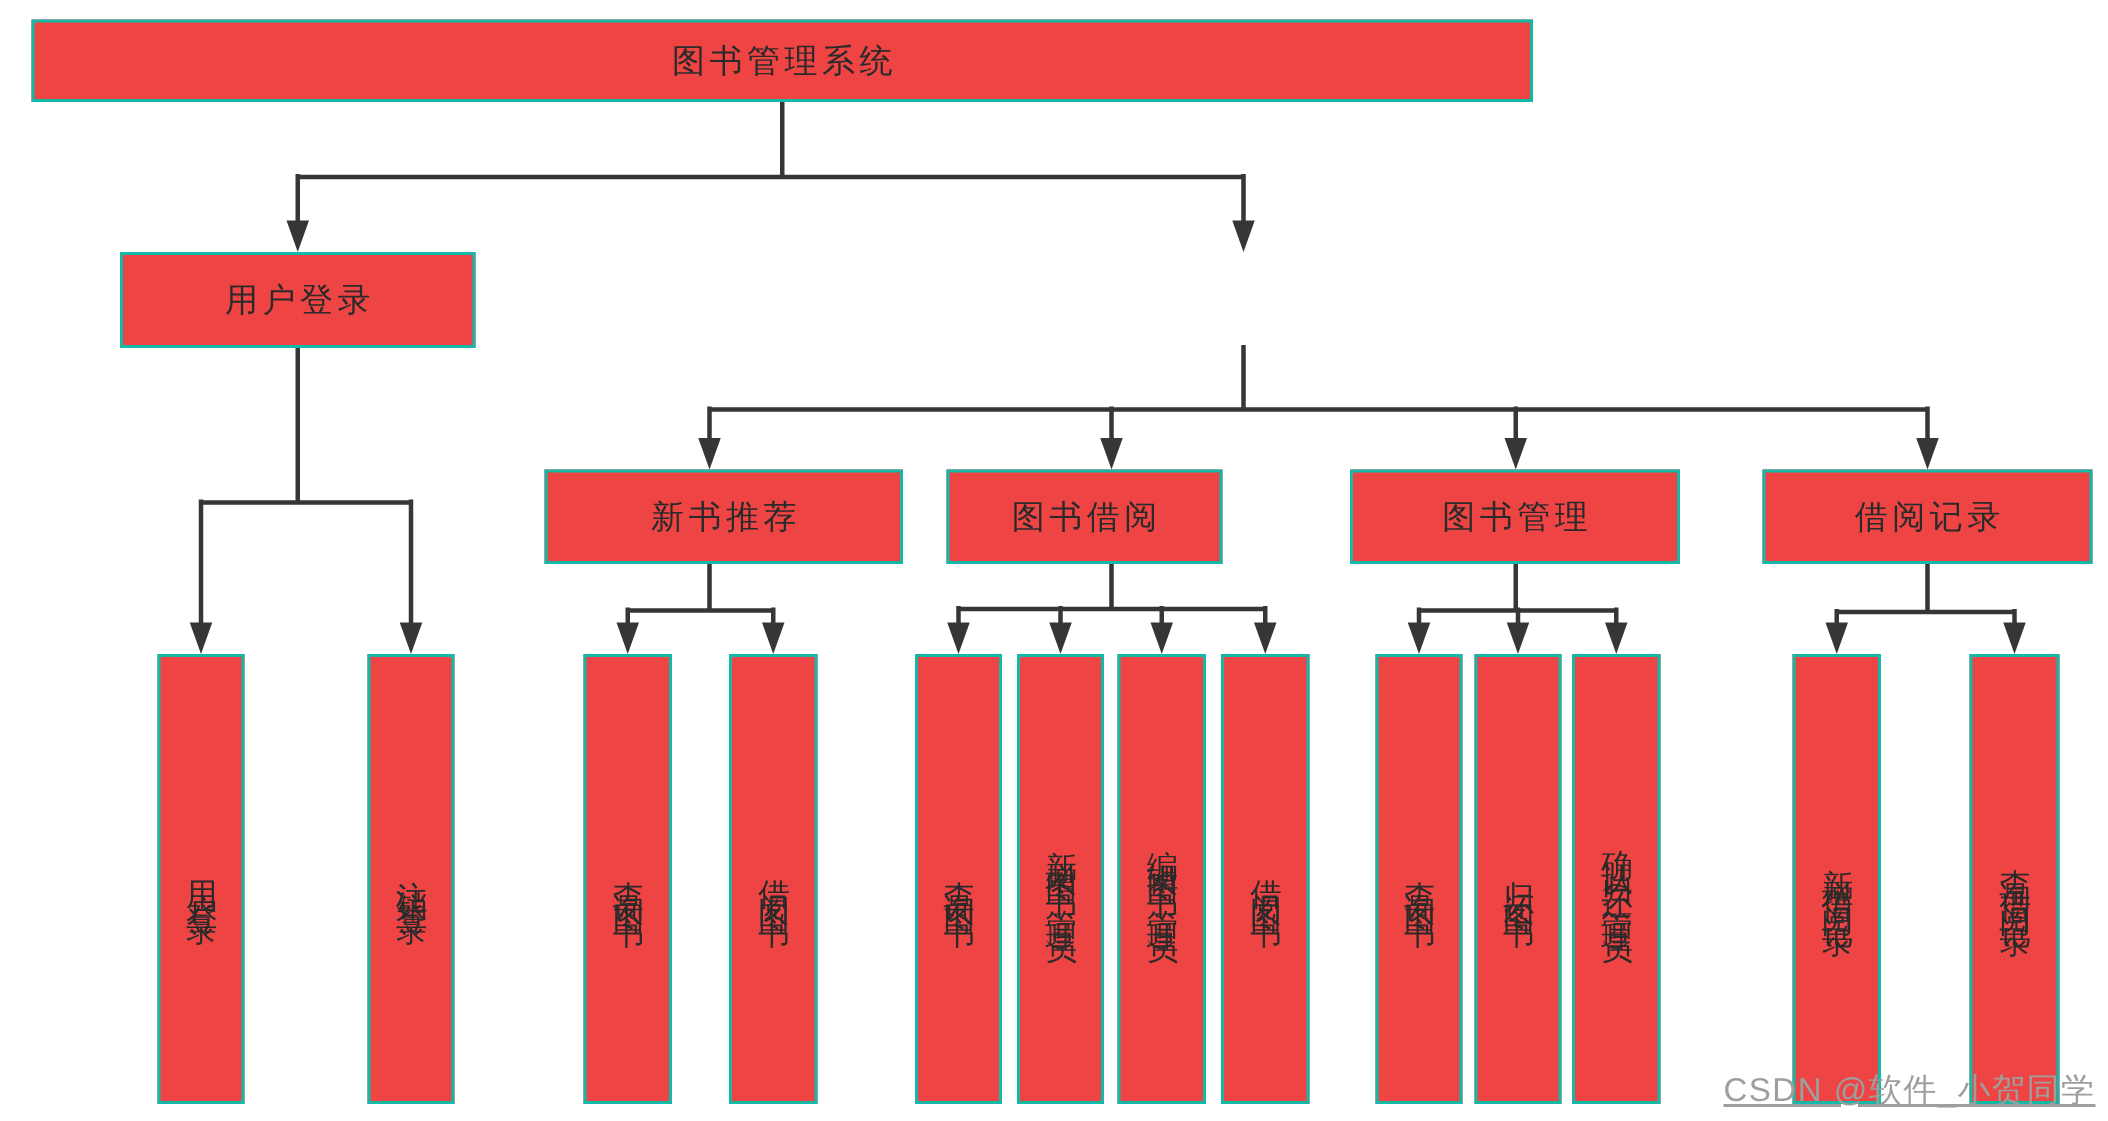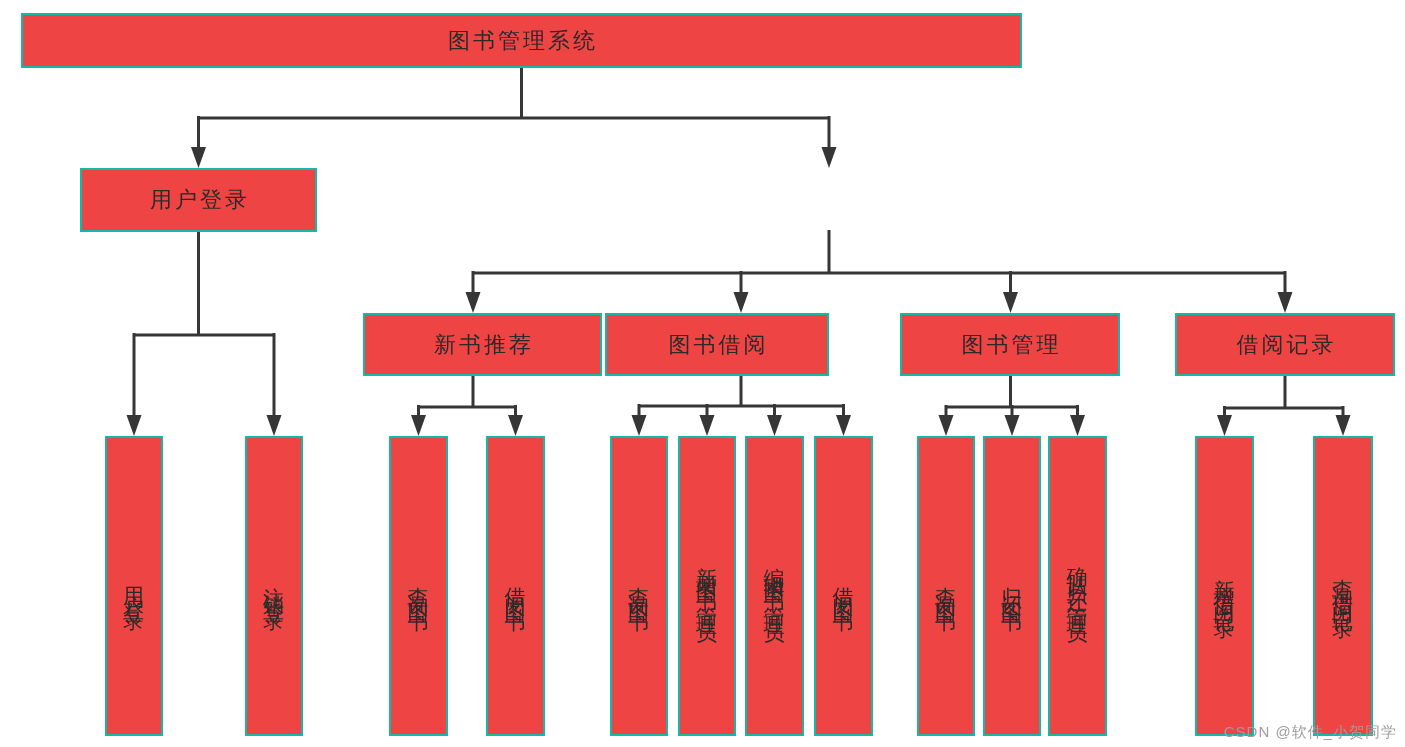--- a/index.html
+++ b/index.html
@@ -44,23 +44,24 @@
     text-indent: 0;
     font-size: 21px;
     white-space: normal;
     line-height: 1;
   }
   .watermark {
     position: absolute;
     right: 8px;
     bottom: 5px;
     color: #9e9e9e;
-    font-size: 15px;
+    font-size: 22px;
     letter-spacing: 1px;
     z-index: 3;
+    text-decoration: underline;
   }
 </style>
 </head>
 <body>
 
 <div class="canvas">
 
   <svg class="connectors" viewBox="0 0 1405 747" xmlns="http://www.w3.org/2000/svg">
     <g stroke="#363636" stroke-width="3" fill="none">
 
@@ -102,21 +103,21 @@
       <path d="M1217,415 L1232,415 L1224.5,436 Z"></path>
       <path d="M1335.5,415 L1350.5,415 L1343,436 Z"></path>
     </g>
   </svg>
 
   <div class="node" style="left:21px;top:13px;width:1001px;height:55px">图书管理系统</div>
 
   <div class="node" style="left:80px;top:168px;width:237px;height:64px">用户登录</div>
 
   <div class="node" style="left:363px;top:313px;width:239px;height:63px">新书推荐</div>
-  <div class="node" style="left:605px;top:313px;width:224px;height:63px">图书借阅</div>
+  <div class="node" style="left:631px;top:313px;width:184px;height:63px">图书借阅</div>
   <div class="node" style="left:900px;top:313px;width:220px;height:63px">图书管理</div>
   <div class="node" style="left:1175px;top:313px;width:220px;height:63px">借阅记录</div>
 
   <div class="node v" style="left:105px;top:436px;width:58px;height:300px">用户登录</div>
   <div class="node v" style="left:245px;top:436px;width:58px;height:300px">注销登录</div>
 
   <div class="node v" style="left:389px;top:436px;width:59px;height:300px">查询图书</div>
   <div class="node v" style="left:486px;top:436px;width:59px;height:300px">借阅图书</div>
 
   <div class="node v" style="left:610px;top:436px;width:58px;height:300px">查询图书</div>

